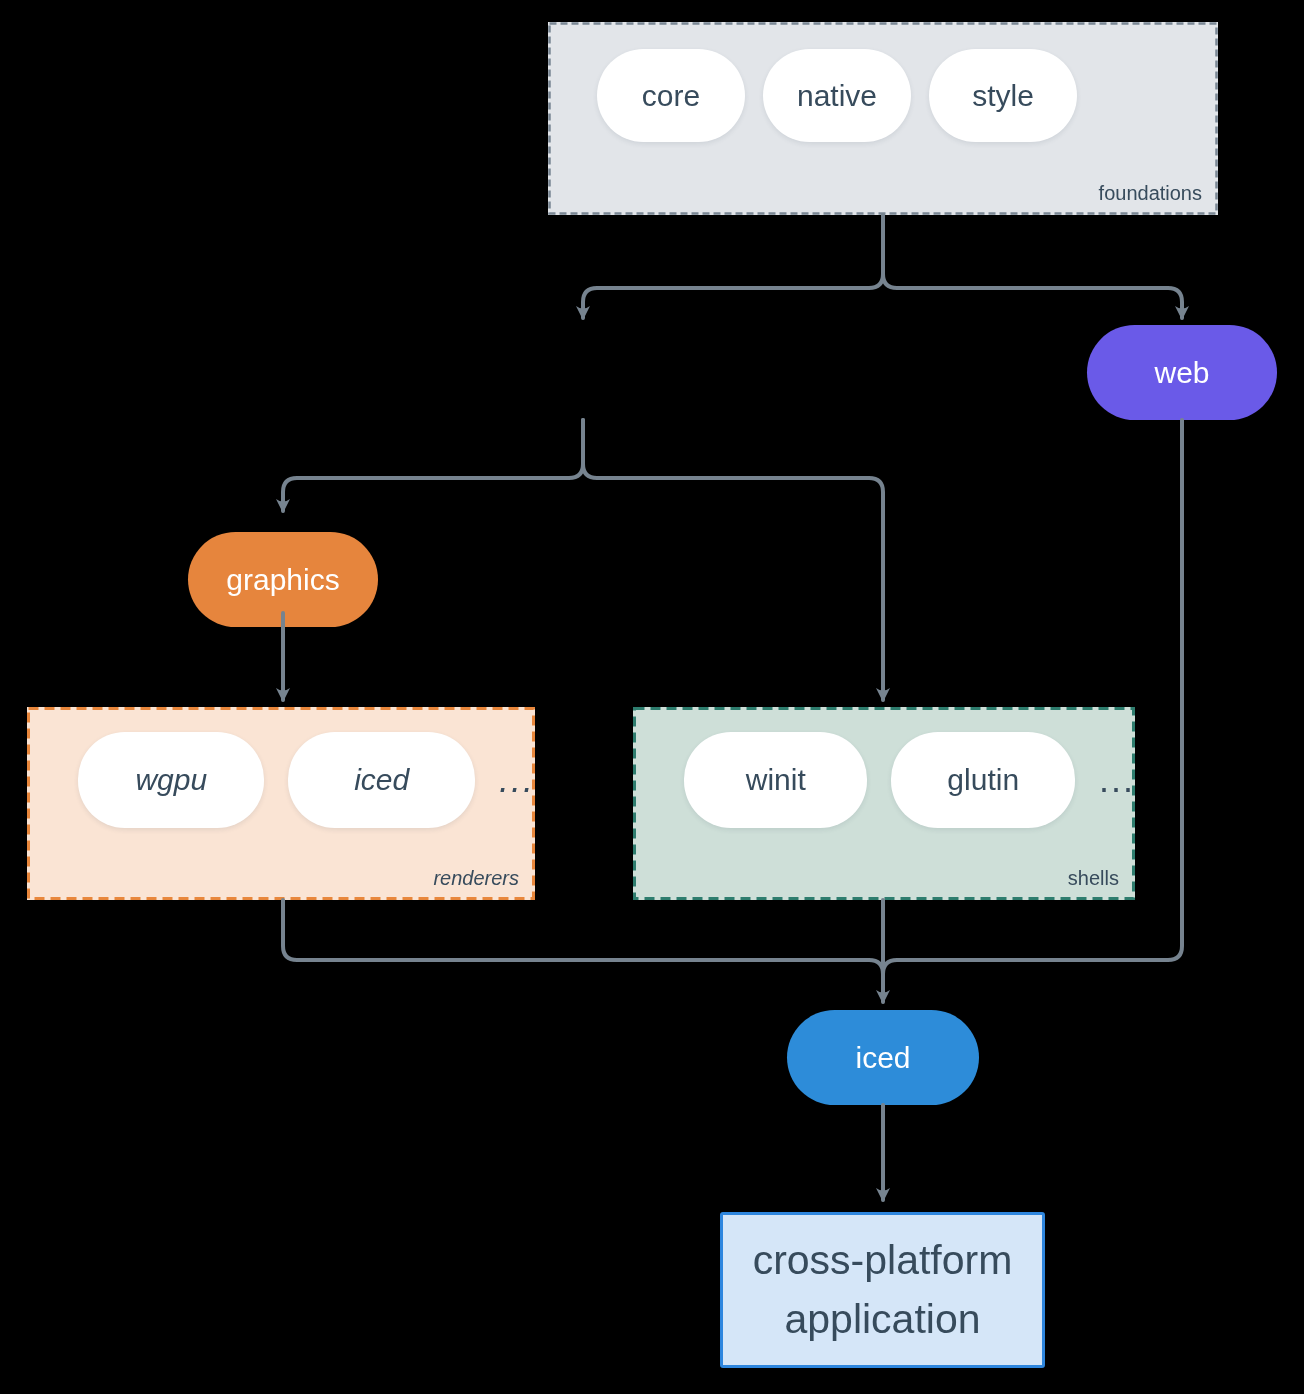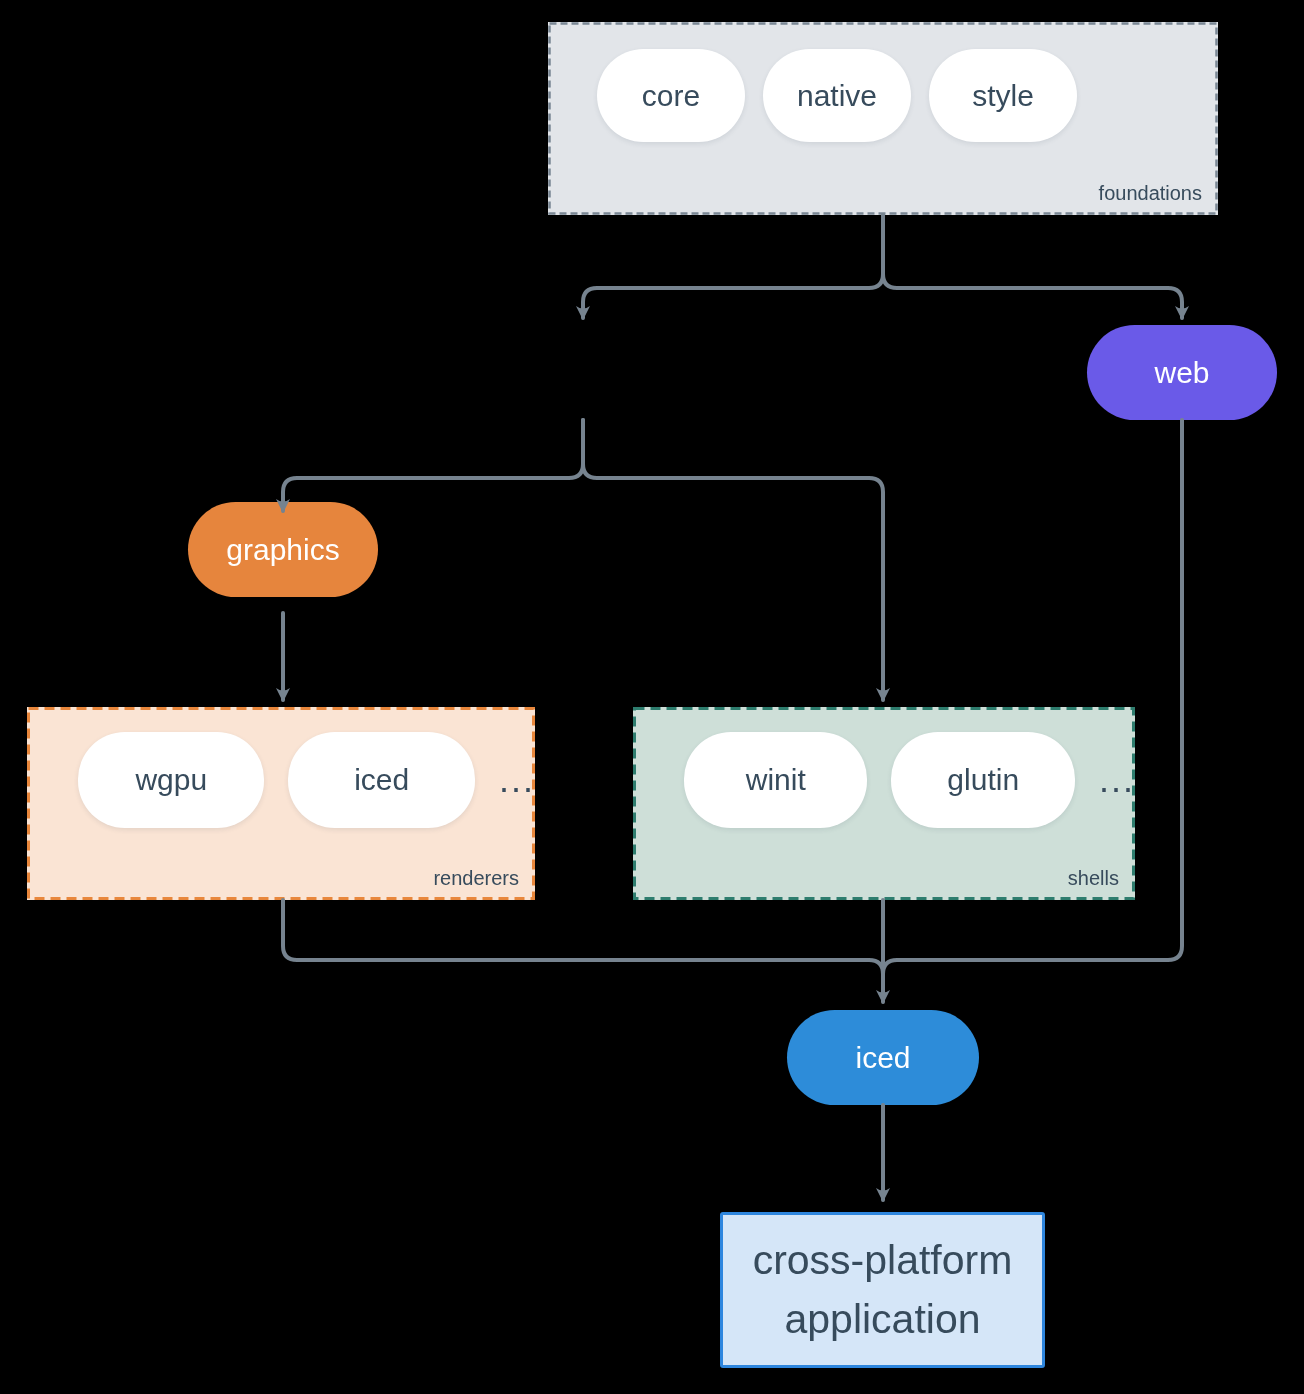--- a/index.html
+++ b/index.html
@@ -5,21 +5,21 @@
   html,body{margin:0;padding:0;background:#000;}
   .canvas{
     position:relative;
     width:1304px;height:1394px;
     background:var(--background,#000);
     font-family:"Liberation Sans","DejaVu Sans",sans-serif;
     overflow:hidden;
   }
   .group{position:absolute;box-sizing:border-box;padding-left:32px;}
   .group.foundations{left:548px;top:22px;width:670px;height:193px;background:var(--foundations_fill);}
-  .group.renderers{left:27px;top:707px;width:508px;height:193px;background:var(--renderers_fill);}
+  .group.renderers{left:27px;top:707px;width:508px;height:193px;background:var(--renderers_fill);font-style:italic;}
   .group.shells{left:633px;top:707px;width:502px;height:193px;background:var(--shells_fill);}
   .pill-row{display:flex;align-items:center;}
   .foundations .pill-row{padding:27px 0 0 17px;gap:18px;}
   .renderers .pill-row,.shells .pill-row{padding:25px 0 0 19px;gap:24px;}
   .pill{
     display:flex;align-items:center;justify-content:center;
     border-radius:47px;font-size:30px;color:var(--text_dark);
   }
   .pill.white{background:#fff;box-shadow:0 2px 5px rgba(40,60,80,0.10);}
   .pill-sm{width:148px;height:93px;}
@@ -28,21 +28,21 @@
   .group-label{
     position:absolute;right:16px;bottom:10px;
     font-size:20px;color:var(--text_dark);margin-top:35px;
   }
   .node{
     position:absolute;display:flex;align-items:center;justify-content:center;
     border-radius:48px;font-size:30px;color:var(--text_light);
   }
   .node.native{left:488px;top:325px;width:190px;height:95px;background:var(--purple);}
   .node.web{left:1087px;top:325px;width:190px;height:95px;background:var(--purple);}
-  .node.graphics{left:188px;top:502px;width:190px;height:95px;background:var(--orange);}
+  .node.graphics{left:188px;top:532px;width:190px;height:95px;background:var(--orange);}
   .node.iced{left:787px;top:1010px;width:192px;height:95px;background:var(--blue);}
   .app-box{
     position:absolute;left:720px;top:1212px;width:325px;height:156px;
     box-sizing:border-box;background:var(--app_fill);
     border:3px solid var(--app_border);border-radius:3px;
     display:flex;align-items:center;justify-content:center;
   }
   .app-box .app-label{
     font-size:41px;line-height:1.45;color:var(--text_dark);
     text-align:center;padding:0 12px;

